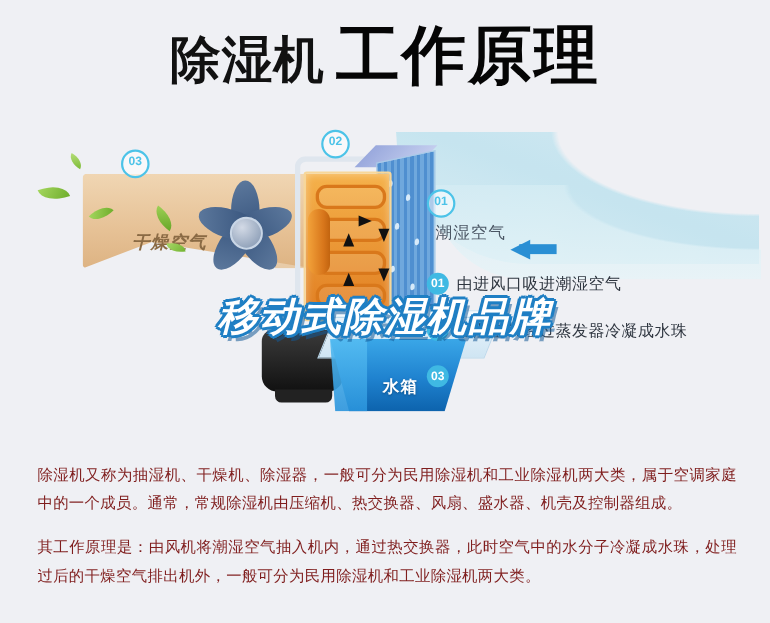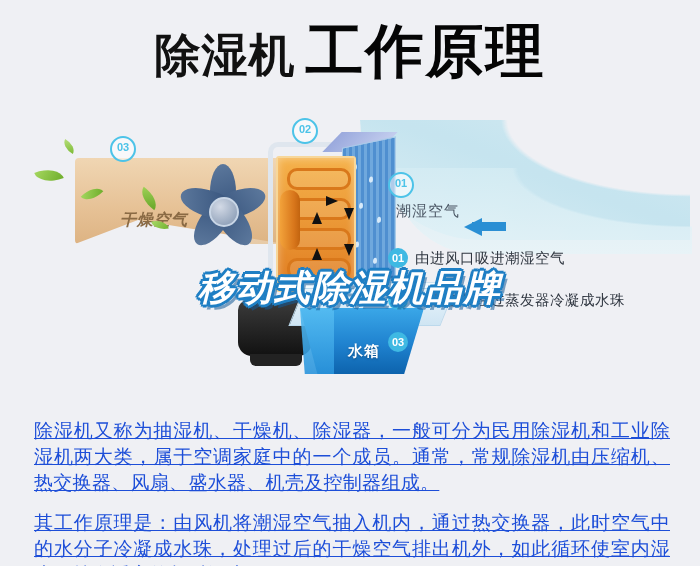--- a/index.html
+++ b/index.html
@@ -213,22 +213,22 @@
     text-shadow:
       2px 2px 0 #1f7fc4, -2px 2px 0 #1f7fc4, 2px -2px 0 #1f7fc4, -2px -2px 0 #1f7fc4,
       0 3px 0 #1f7fc4, 3px 0 0 #1f7fc4, 0 -3px 0 #1f7fc4, -3px 0 0 #1f7fc4,
       4px 5px 0 rgba(20,90,150,.55);
     pointer-events:none;
   }
 
   
   .body-text{position:absolute;left:34px;top:418px;width:636px;}
   .para{
-    font-size:19px;line-height:26px;color:#1d4ed8;margin:0 0 14px 0;
-    letter-spacing:.3px;text-align:justify;text-decoration:underline;
+    font-size:14px;line-height:26px;color:#7f1d1d;margin:0 0 14px 0;
+    letter-spacing:.3px;text-align:justify;
   }
 </style>
 </head>
 <body>
 
 <div class="page">
 
   <div class="title-wrap">
     <span class="title-small">除湿机</span><span class="title-big">工作原理</span>
   </div>
@@ -311,16 +311,16 @@
       <div class="step">
         <div class="step-num">03</div>
       </div>
     </div>
   </div>
 
   <div class="watermark">移动式除湿机品牌</div>
 
   <div class="body-text">
     <p class="para">除湿机又称为抽湿机、干燥机、除湿器，一般可分为民用除湿机和工业除湿机两大类，属于空调家庭中的一个成员。通常，常规除湿机由压缩机、热交换器、风扇、盛水器、机壳及控制器组成。</p>
-    <p class="para">其工作原理是：由风机将潮湿空气抽入机内，通过热交换器，此时空气中的水分子冷凝成水珠，处理过后的干燥空气排出机外，如此循环使室内湿度保持在适宜的相对湿度。</p>
+    <p class="para">其工作原理是：由风机将潮湿空气抽入机内，通过热交换器，此时空气中的水分子冷凝成水珠，处理过后的干燥空气排出机外，一般可分为民用除湿机和工业除湿机两大类。</p>
   </div>
 
 </div>
 
 </body></html>

